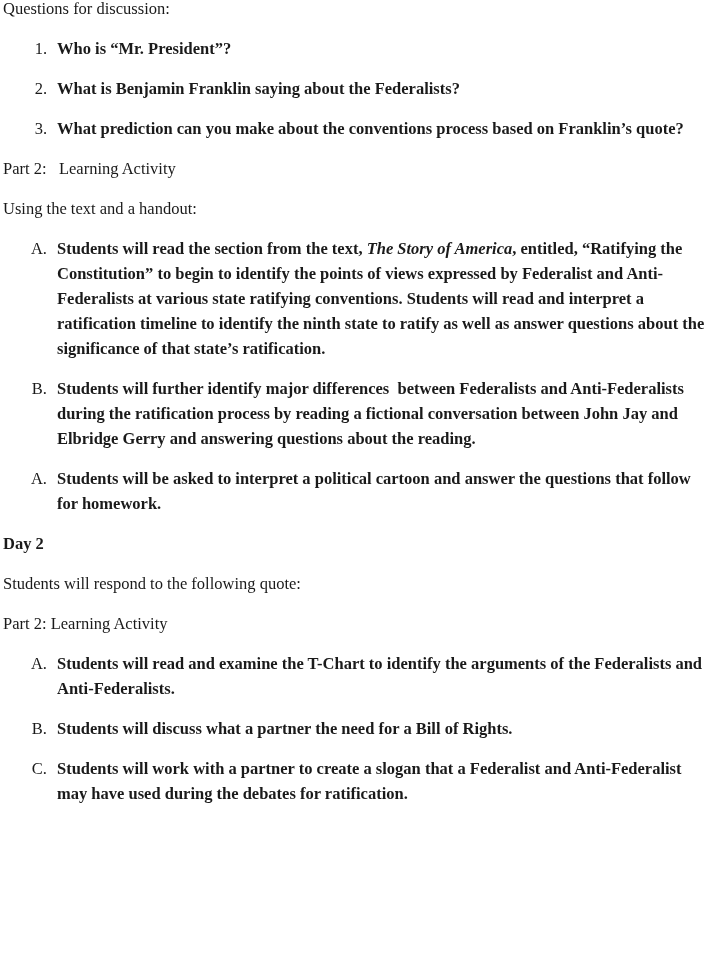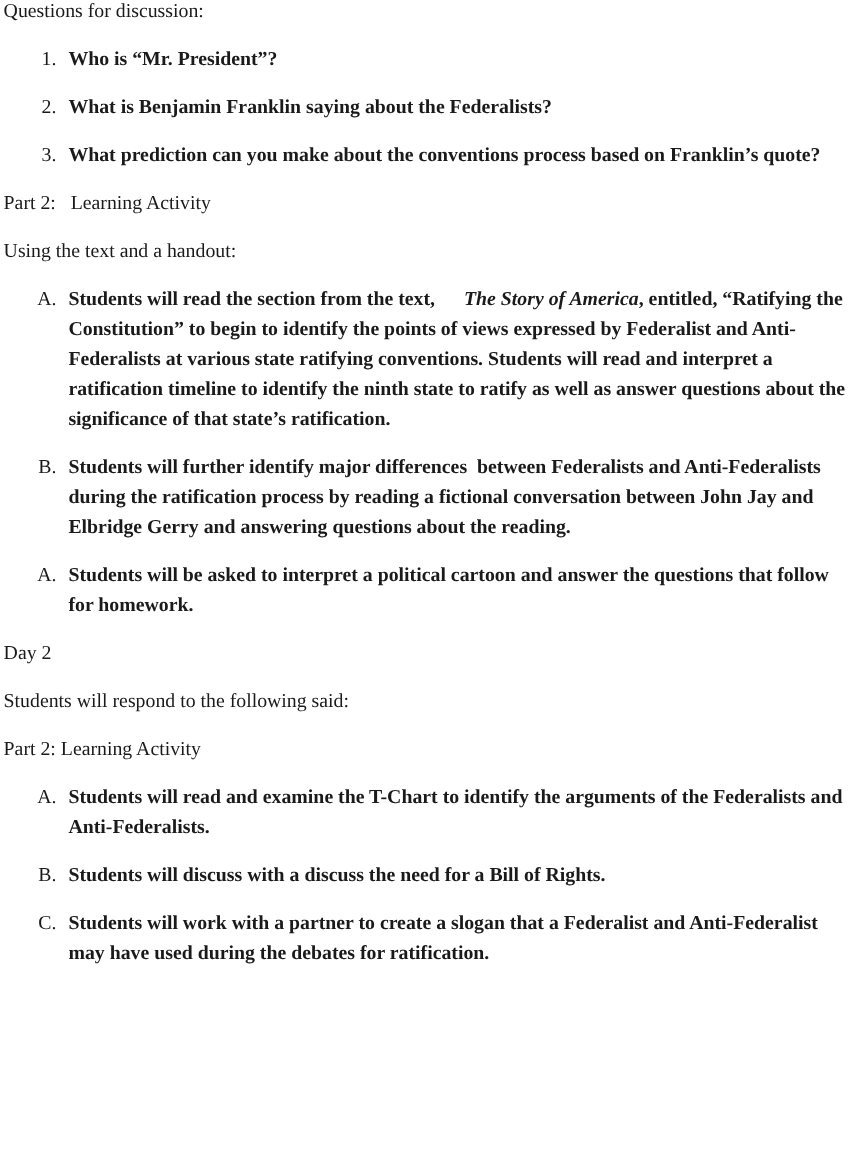--- a/index.html
+++ b/index.html
@@ -33,22 +33,22 @@
       text-align: right;
       padding-right: 10px;
       box-sizing: border-box;
       flex: 0 0 auto;
     }
     .list-text {
       flex: 1 1 auto;
       width: 650px;
       font-weight: bold;
     }
-    .bold { font-weight: normal; }
-    .italic { font-style: italic; margin-left: 20px; }
+    .bold { font-weight: bold; }
+    .italic { font-style: italic; }
   </style>
 </head>
 <body>
 
 <div class="doc">
 
   <p class="para">Questions for discussion:</p>
 
   <div class="list-item">
     <span class="list-marker">1.</span>
@@ -74,30 +74,30 @@
     <span class="list-marker">B.</span>
     <span class="list-text" style="white-space:pre-wrap;">Students will further identify major differences  between Federalists and Anti-Federalists during the ratification process by reading a fictional conversation between John Jay and Elbridge Gerry and answering questions about the reading.</span>
   </div>
 
   <div class="list-item">
     <span class="list-marker">A.</span>
     <span class="list-text">Students will be asked to interpret a political cartoon and answer the questions that follow for homework.</span>
   </div>
 
   <p class="para bold">Day 2</p>
-  <p class="para">Students will respond to the following said:</p>
+  <p class="para">Students will respond to the following quote:</p>
 
   <p class="para">Part 2: Learning Activity</p>
 
   <div class="list-item">
     <span class="list-marker">A.</span>
     <span class="list-text">Students will read and examine the T-Chart to identify the arguments of the Federalists and Anti-Federalists.</span>
   </div>
   <div class="list-item">
     <span class="list-marker">B.</span>
-    <span class="list-text">Students will discuss with a discuss the need for a Bill of Rights.</span>
+    <span class="list-text">Students will discuss what a partner the need for a Bill of Rights.</span>
   </div>
   <div class="list-item">
     <span class="list-marker">C.</span>
     <span class="list-text">Students will work with a partner to create a slogan that a Federalist and Anti-Federalist may have used during the debates for ratification.</span>
   </div>
 
 </div>
 
 </body></html>

